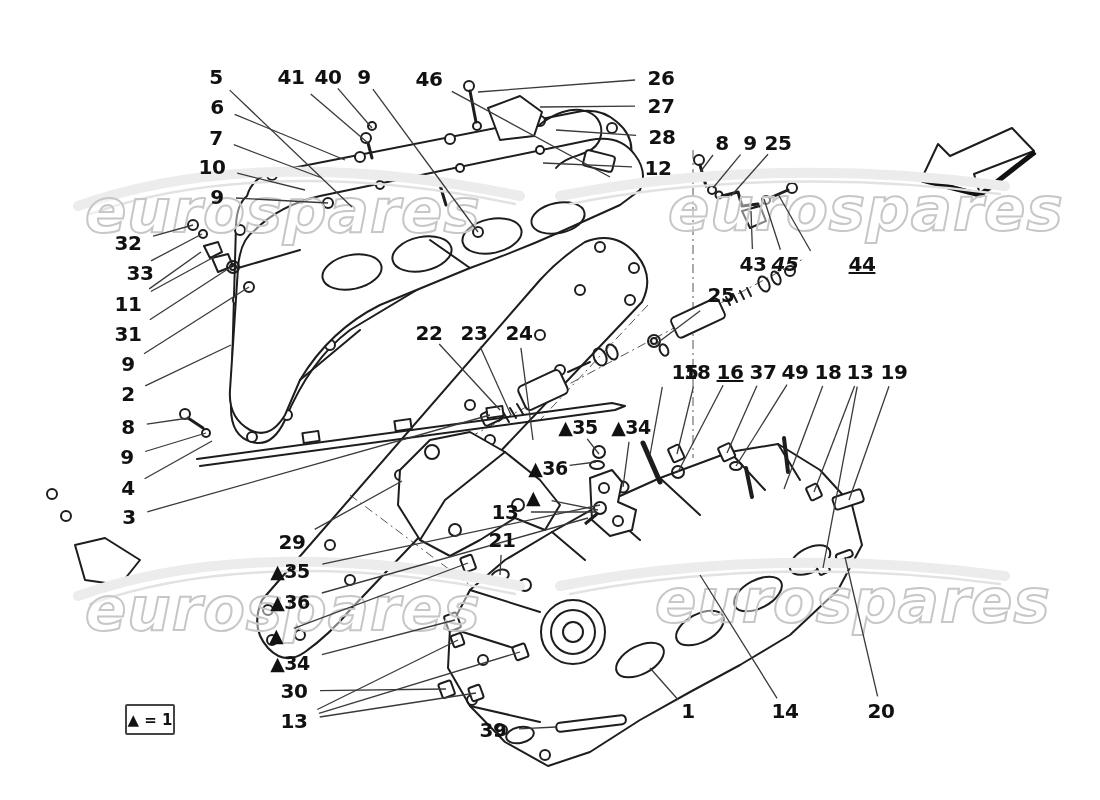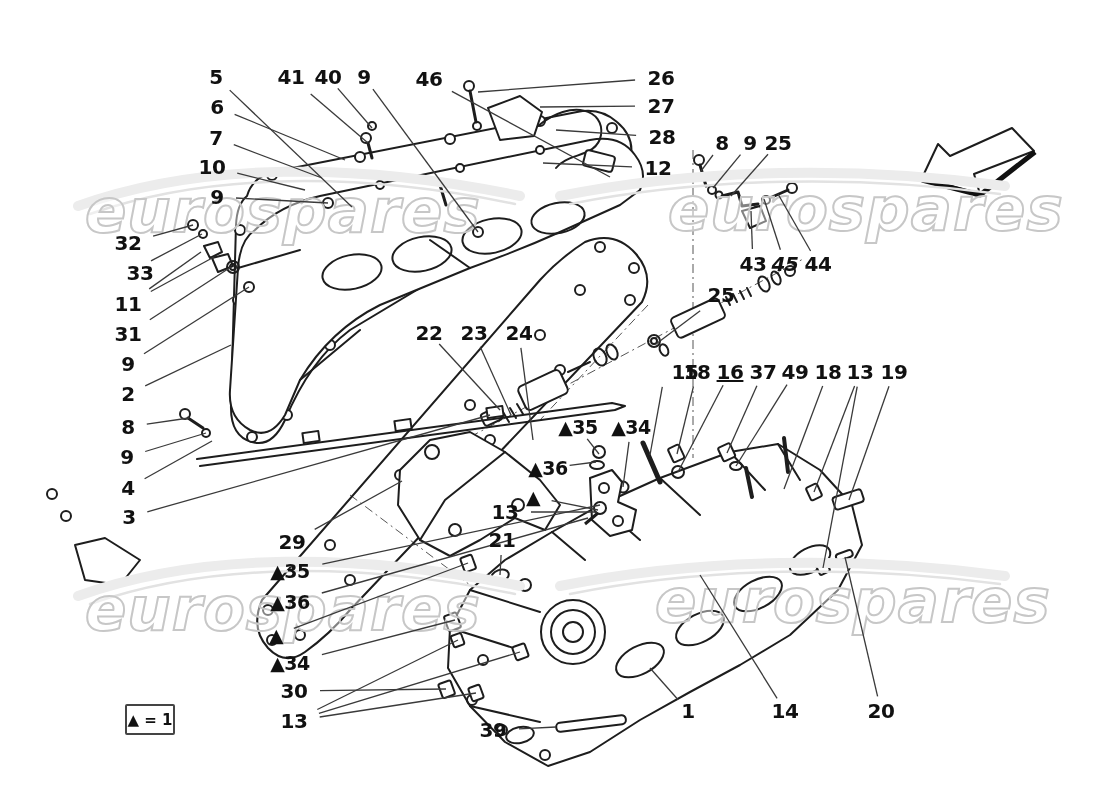--- a/index.html
+++ b/index.html
@@ -364,21 +364,21 @@
       <div class="callout" style="left: 128px; top: 394px;">2</div>
       <div class="callout" style="left: 128px; top: 427px;">8</div>
       <div class="callout" style="left: 127px; top: 457px;">9</div>
       <div class="callout" style="left: 128px; top: 488px;">4</div>
       <div class="callout" style="left: 129px; top: 517px;">3</div>
       <div class="callout" style="left: 722px; top: 143px;">8</div>
       <div class="callout" style="left: 750px; top: 143px;">9</div>
       <div class="callout" style="left: 778px; top: 143px;">25</div>
       <div class="callout" style="left: 753px; top: 264px;">43</div>
       <div class="callout" style="left: 785px; top: 264px; font-style: italic;">45</div>
-      <div class="callout" style="left: 818px; top: 264px;">44</div>
+      <div class="callout" style="left: 862px; top: 264px; text-decoration: underline;">44</div>
       <div class="callout" style="left: 721px; top: 295px;">25</div>
       <div class="callout" style="left: 429px; top: 333px;">22</div>
       <div class="callout" style="left: 474px; top: 333px; text-align: center;">23</div>
       <div class="callout" style="left: 519px; top: 333px;">24</div>
       <div class="callout" style="left: 685px; top: 372px;">15</div>
       <div class="callout" style="left: 697px; top: 372px;">18</div>
       <div class="callout" style="left: 730px; top: 372px; text-decoration: underline;">16</div>
       <div class="callout" style="left: 763px; top: 372px;">37</div>
       <div class="callout" style="left: 795px; top: 372px;">49</div>
       <div class="callout" style="left: 828px; top: 372px;">18</div>

